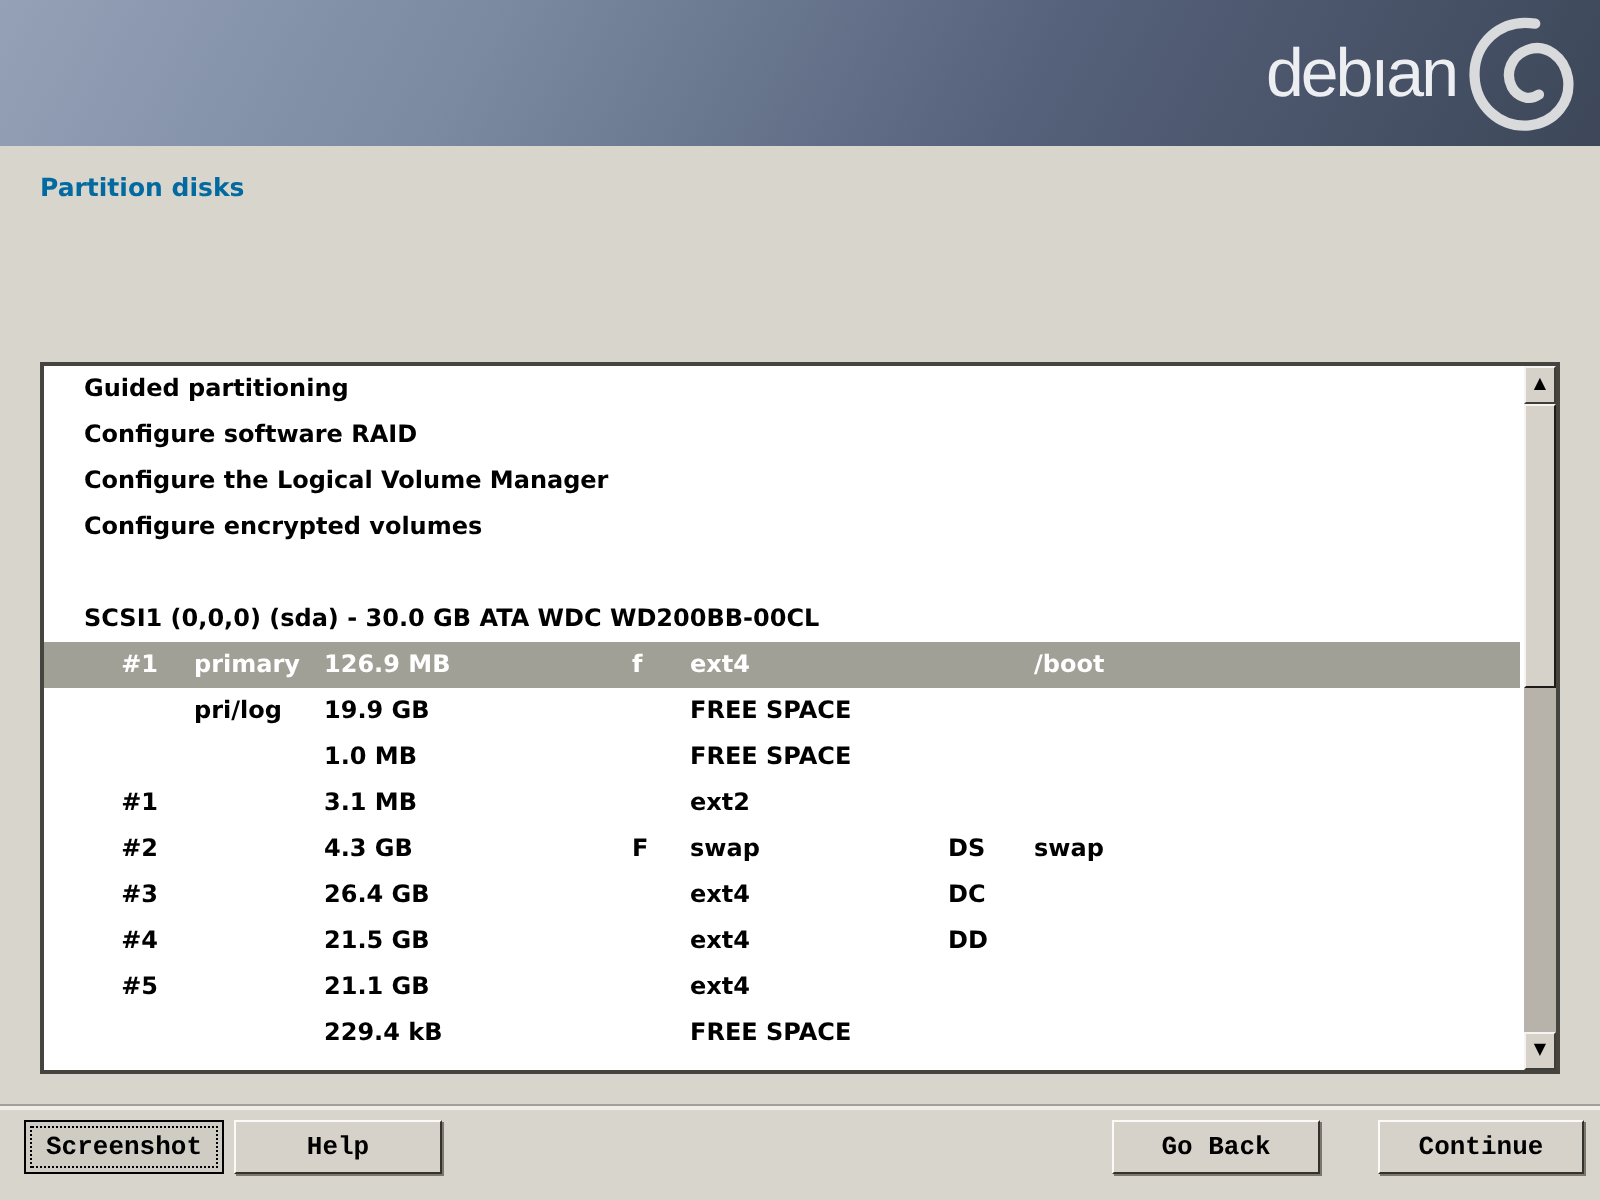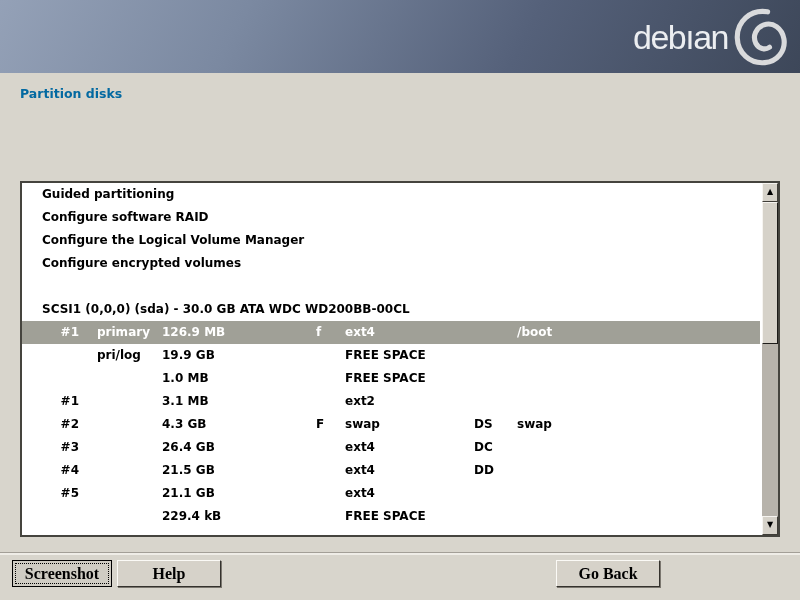--- a/index.html
+++ b/index.html
@@ -51,22 +51,22 @@
   .sb-up{top:0;}
   .sb-down{bottom:0;}
   .sb-thumb{position:absolute;left:0;top:19px;width:16px;height:142px;box-sizing:border-box;
     background:#d6d2c9;border:1px solid;border-color:#f6f4f0 #1d1c19 #1d1c19 #f6f4f0;}
 
   
   .divider{position:absolute;left:0;top:552px;width:800px;height:2px;
     border-top:1px solid #a39f97;background:#efede7;}
   .btn{position:absolute;top:560px;height:27px;box-sizing:border-box;background:#d6d2c9;
     border:1px solid;border-color:#fbfaf6 #34322d #34322d #fbfaf6;box-shadow:1px 1px 0 #7b776f;
-    font-weight:bold;font-size:16px;line-height:24px;text-align:center;color:#000;
-    font-family:Liberation Serif, serif;padding:0;}
+    font-weight:bold;font-size:13px;line-height:24px;text-align:center;color:#000;
+    font-family:Liberation Mono, monospace;padding:0;}
   .btn-screenshot{left:12px;width:100px;background:#cfccc3;border:1px solid #000;
     outline:1px dotted #000;outline-offset:-4px;box-shadow:none;}
   .btn-help{left:117px;width:104px;}
   .btn-goback{left:556px;width:104px;}
   .btn-continue{left:689px;width:103px;}
 </style>
 </head>
 <body>
 
 <div class="screen">
@@ -207,14 +207,15 @@
       <div class="sb-btn sb-up">▲</div>
       <div class="sb-thumb"></div>
       <div class="sb-btn sb-down">▼</div>
     </div>
   </div>
 
   <div class="divider"></div>
   <button class="btn btn-screenshot">Screenshot</button>
   <button class="btn btn-help">Help</button>
   <button class="btn btn-goback">Go Back</button>
+  <button class="btn btn-continue">Continue</button>
 
 </div>
 
 </body></html>

